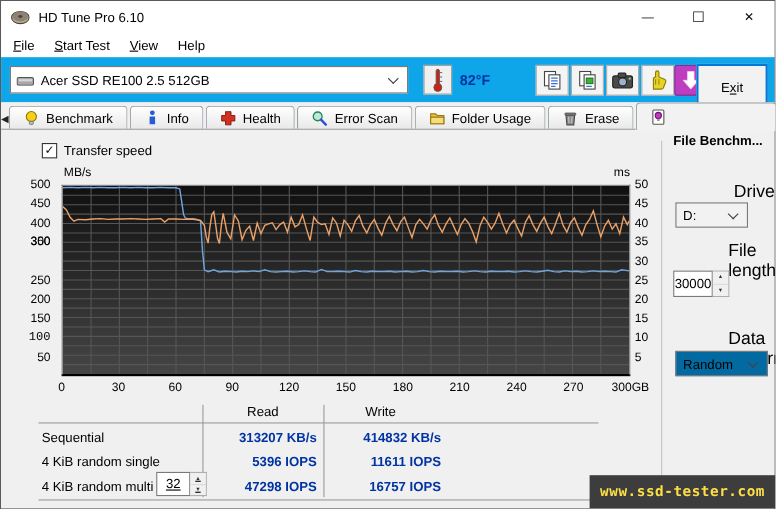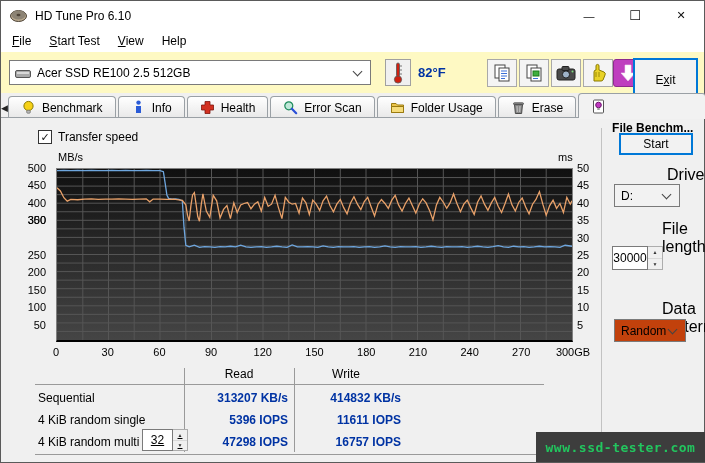--- a/index.html
+++ b/index.html
@@ -13,21 +13,21 @@
   .titlebar{position:absolute;left:1px;top:1px;right:1px;height:29px;background:#fff;display:flex;align-items:center;}
   .app-icon{margin-left:9px;width:17px;height:14px;}
   .title-text{margin-left:8px;font-size:12px;color:#000;}
   .win-controls{margin-left:auto;display:flex;height:100%;}
   .win-btn{width:46px;height:100%;display:flex;align-items:center;justify-content:center;font-size:11px;color:#111;cursor:default;}
   
   .menubar{position:absolute;left:1px;top:30px;right:1px;height:22px;background:#fff;display:flex;align-items:center;padding-left:2px;}
   .menu-item{padding:3px 9px;font-size:12px;}
   .menu-item u{text-decoration:underline;}
   
-  .toolbar{position:absolute;left:1px;top:52px;right:1px;height:41px;background:#fef9c3;}
+  .toolbar{position:absolute;left:1px;top:52px;right:1px;height:41px;background:#0ea5e9;}
   .combo{position:absolute;display:flex;align-items:center;background:#fff;border:1px solid #7a7a7a;}
   .combo-main{left:8px;top:8px;width:362px;height:25px;padding-left:5px;}
   .combo-text{flex:1;padding-left:6px;font-size:12px;white-space:nowrap;overflow:hidden;}
   .chev{width:7px;height:7px;border-right:1.4px solid #444;border-bottom:1.4px solid #444;transform:rotate(45deg);margin-right:9px;margin-top:-3px;flex:none;}
   .disk-ic{width:16px;height:10px;flex:none;}
   .temp-btn{position:absolute;left:384px;top:7px;width:26px;height:27px;border:1px solid #a0a0a0;background:#f0f0f0;display:flex;align-items:center;justify-content:center;}
   .temp-val{position:absolute;left:417px;top:13px;font-weight:bold;font-size:13px;color:#0033a3;}
   .tool-btn{position:absolute;top:7px;width:30px;height:28px;border:1px solid #a9a9a9;background:#f4f4f4;display:flex;align-items:center;justify-content:center;}
   .tool-btn.magenta{background:#bf3ebf;border-color:#8d2a8d;border-radius:3px;}
   .exit-btn{position:absolute;left:632px;top:6px;width:65px;height:44px;background:#f2f2f2;border:2px solid #0078d7;display:flex;align-items:center;justify-content:center;font-size:12px;}
@@ -64,21 +64,21 @@
   .spin-field{background:#fff;border:1px solid #7a7a7a;display:flex;align-items:center;justify-content:center;font-size:12px;}
   .spin-btns{display:flex;flex-direction:column;width:15px;border:1px solid #adadad;border-left:none;}
   .spin-btns div{flex:1;background:#f0f0f0;display:flex;align-items:center;justify-content:center;font-size:5px;color:#333;border-bottom:1px solid #d9d9d9;}
   .spin-btns div:last-child{border-bottom:none;}
   
   .start-btn{position:absolute;left:618px;top:15px;width:74px;height:22px;background:#f2f2f2;border:2px solid #0078d7;display:flex;align-items:center;justify-content:center;font-size:12px;}
   .side-label{position:absolute;font-size:16px;margin-left:48px;}
   .combo-side{height:23px;}
   
   .watermark{position:absolute;left:535px;bottom:0;width:169px;height:30px;background:#3d3d3d;display:flex;align-items:center;justify-content:center;}
-  .watermark span{font-family:"DejaVu Sans Mono","Liberation Mono",monospace;font-weight:bold;font-size:13px;color:#22c55e;letter-spacing:0.5px;}
+  .watermark span{font-family:"DejaVu Sans Mono","Liberation Mono",monospace;font-weight:bold;font-size:13px;color:#fde047;letter-spacing:0.5px;}
 </style>
 </head>
 <body>
 
 <div id="app">
 
   <div class="titlebar">
     <svg class="app-icon" viewBox="0 0 17 14">
       <ellipse cx="8.5" cy="7" rx="8" ry="5.5" fill="#b9a98e" stroke="#4d4337" stroke-width="1"></ellipse>
       <ellipse cx="8.5" cy="6" rx="7" ry="4.5" fill="#8c8374"></ellipse>
@@ -238,21 +238,21 @@
 
     <div class="yticks-left" id="yticks-left">
         <span style="top: 0px;">500</span>
         <span style="top: 17.4px;">450</span>
         <span style="top: 34.8px;">400</span>
         <span style="top: 52.2px; margin-left: 16px;">350</span>
         <span style="top: 52px;">300</span>
         <span style="top: 87px;">250</span>
         <span style="top: 104.4px;">200</span>
         <span style="top: 121.8px;">150</span>
-        <span style="top: 139.2px;">100</span>
+        <span style="top: 139.2px; font-family: Liberation Mono, monospace;">100</span>
         <span style="top: 156.6px;">50</span>
       </div>
     <div class="yticks-right" id="yticks-right">
         <span style="top: 0px;">50</span>
         <span style="top: 17.4px;">45</span>
         <span style="top: 34.8px;">40</span>
         <span style="top: 52.2px;">35</span>
         <span style="top: 69.6px;">30</span>
         <span style="top: 87px;">25</span>
         <span style="top: 104.4px;">20</span>
@@ -340,40 +340,39 @@
     <div class="spin-wrap" style="left:141px;top:311px;height:22px;text-decoration:underline;">
       <div class="spin-field" style="width:31px;">32</div>
       <div class="spin-btns">
         <div>▲</div>
         <div>▼</div>
       </div>
     </div>
     <span class="res-val" style="left:287px;top:317px;">47298 IOPS</span>
     <span class="res-val" style="left:400px;top:317px;">16757 IOPS</span>
 
-    <div class="start-btn">Start</div>
 
     <span class="side-label" style="left:618px;top:48px;">Drive</span>
     <div class="combo combo-side" style="left:613px;top:66px;width:66px;background:#f2f2f2;">
       <span class="combo-text">D:</span>
       <span class="chev"></span>
     </div>
 
     <span class="side-label" style="left:613px;top:102px;">File length</span>
     <div class="spin-wrap" style="left:611px;top:128px;height:24px;">
       <div class="spin-field" style="width:36px;">30000</div>
       <div class="spin-btns">
         <div>▲</div>
         <div>▼</div>
       </div>
     </div>
     <span class="side-label" style="left:668px;top:133px;">MiB</span>
 
     <span class="side-label" style="left:613px;top:182px;">Data pattern</span>
-    <div class="combo combo-side" style="left:613px;top:201px;width:72px;background:#c2410c;">
+    <div class="combo combo-side" style="left:613px;top:201px;width:84px;background:#0369a1;">
       <span class="combo-text">Random</span>
       <span class="chev"></span>
     </div>
 
     <div class="watermark">
       <span>www.ssd-tester.com</span>
     </div>
   </div>
 
 </div>

